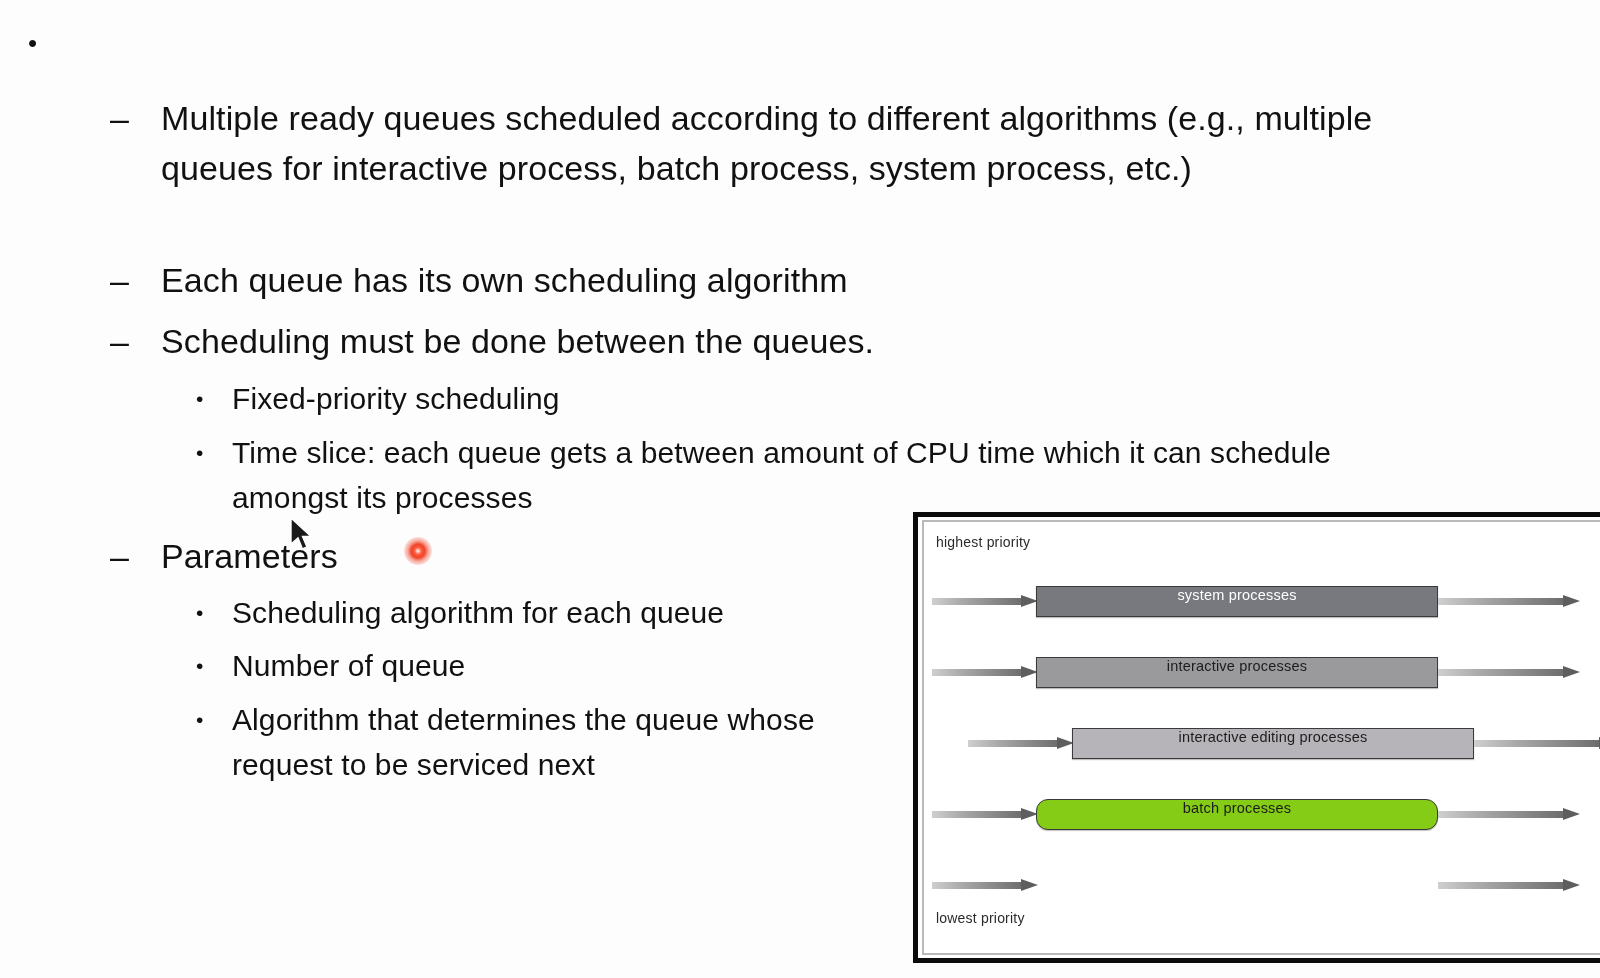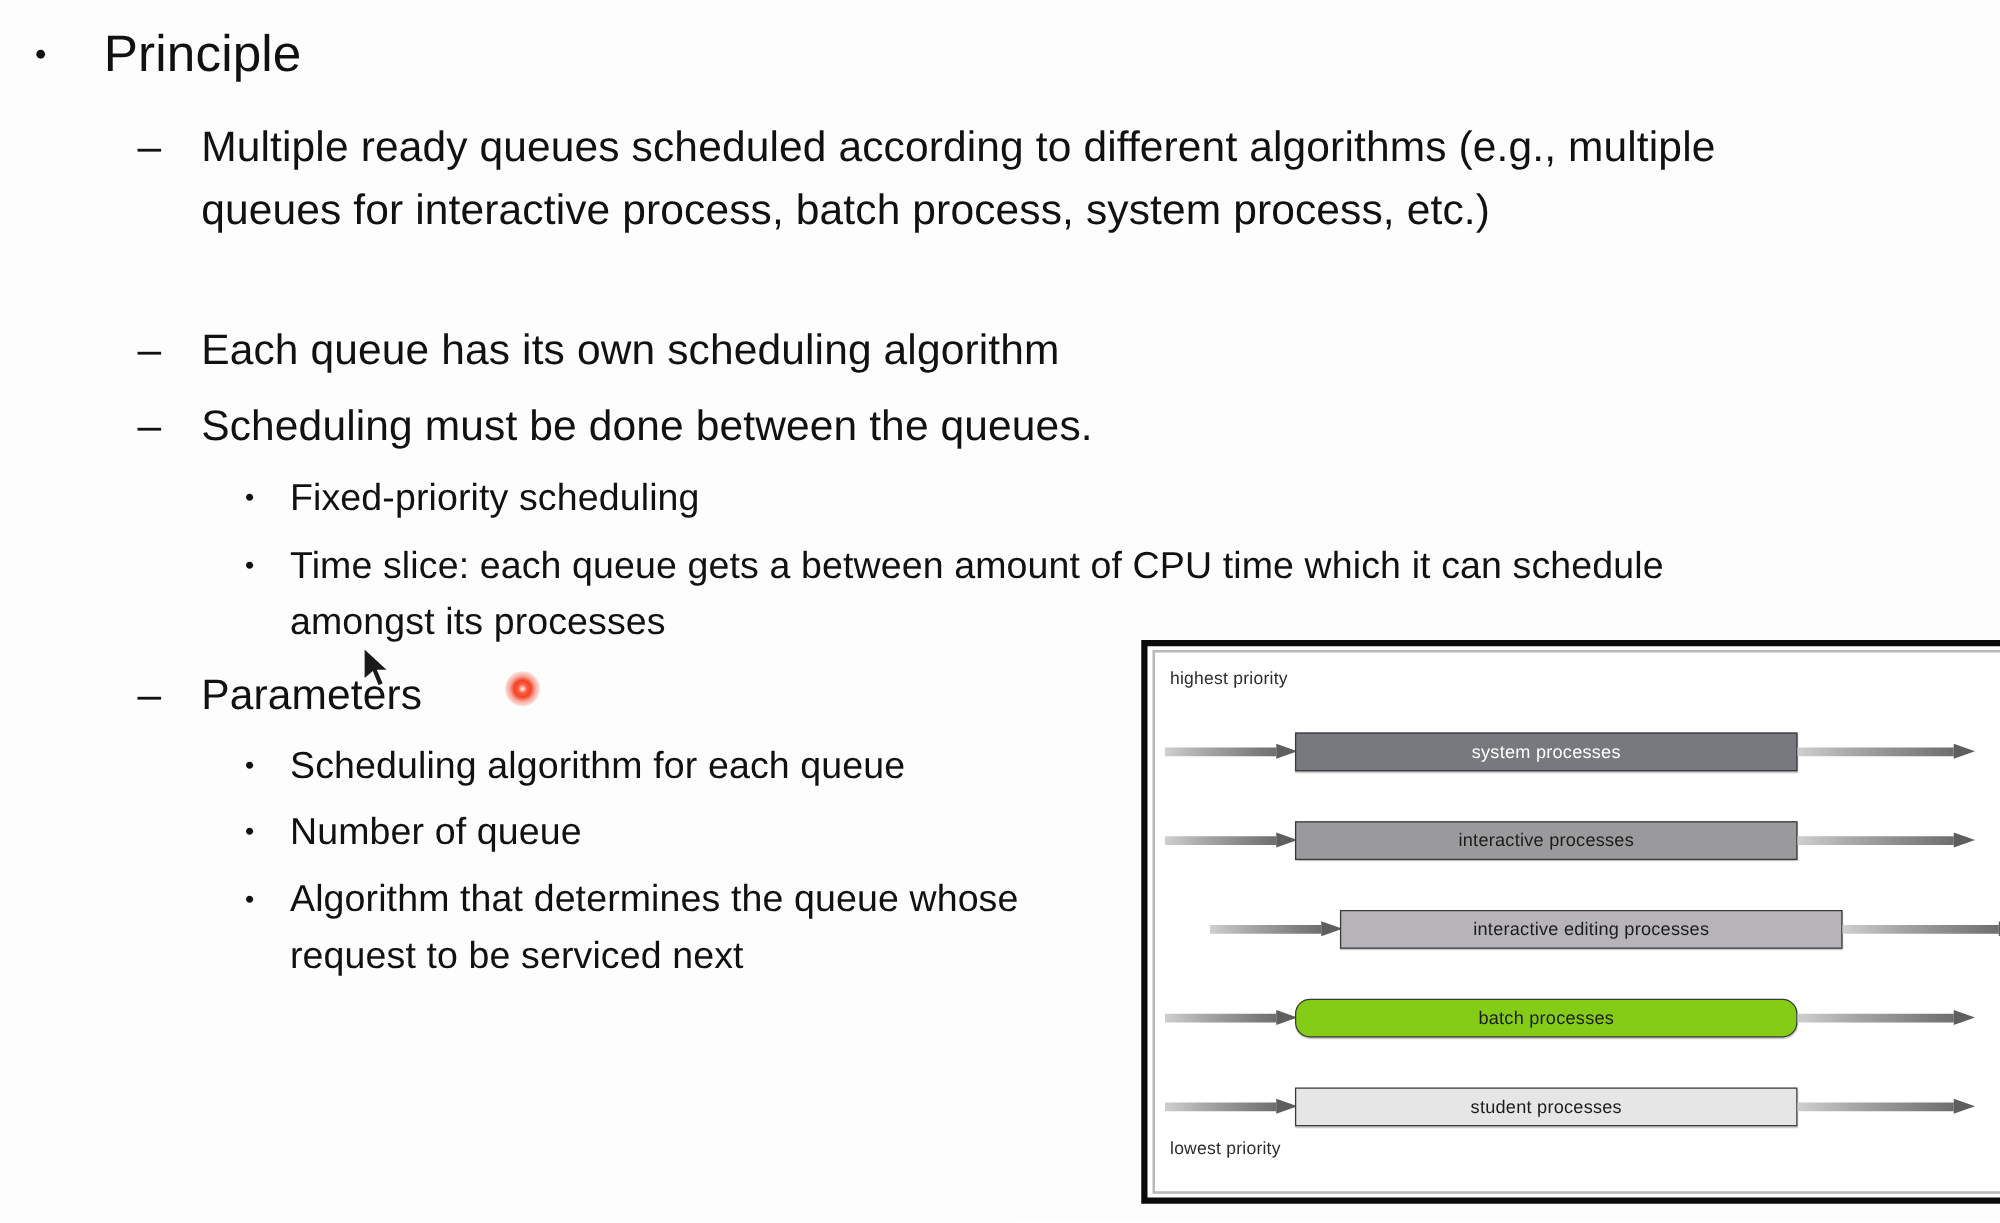--- a/index.html
+++ b/index.html
@@ -116,21 +116,20 @@
     height: 31px;
   }
   .qbox {
     position: absolute;
     left: 112px;
     width: 402px;
     height: 31px;
     border: 1.5px solid #3a3a3a;
     box-sizing: border-box;
     display: flex;
-    align-items: center;
     justify-content: center;
     font-size: 14.5px;
     letter-spacing: 0.2px;
     box-shadow: 0 1px 1px rgba(0,0,0,0.25);
   }
   .arrow-in, .arrow-out {
     position: absolute;
     top: 9px;
     height: 13px;
   }
@@ -185,21 +184,20 @@
   }
 </style>
 </head>
 <body>
 
 <div id="slide">
 
   <div class="outline">
       <div class="row lvl1" style="top: 18px; left: 28px;">
         <span class="marker">•</span>
-        <span class="txt">Principle</span>
       </div>
       <div class="row lvl2" style="top: 93px; left: 110px; width: 1320px;">
         <span class="marker">–</span>
         <span class="txt">Multiple ready queues  scheduled according to different algorithms (e.g., multiple queues for interactive process, batch process, system process, etc.)</span>
       </div>
       <div class="row lvl2" style="top: 255px; left: 110px; width: 1320px;">
         <span class="marker">–</span>
         <span class="txt">Each queue has its own scheduling algorithm</span>
       </div>
       <div class="row lvl2" style="top: 316px; left: 110px; width: 1320px;">
@@ -287,23 +285,20 @@
             <div class="arrow-out">
               <div class="arrow-shaft"></div>
               <div class="arrow-head"></div>
             </div>
           </div>
           <div class="queue-row" style="top: 348px;">
             <div class="arrow-in">
               <div class="arrow-shaft"></div>
               <div class="arrow-head"></div>
             </div>
-            <div class="qbox" style="background: rgb(230, 230, 230); color: rgb(28, 28, 28);">
-              <span>student processes</span>
-            </div>
             <div class="arrow-out">
               <div class="arrow-shaft"></div>
               <div class="arrow-head"></div>
             </div>
           </div>
         </div>
     </div>
   </div>
 
   <svg id="cursor" viewBox="0 0 26 36">

